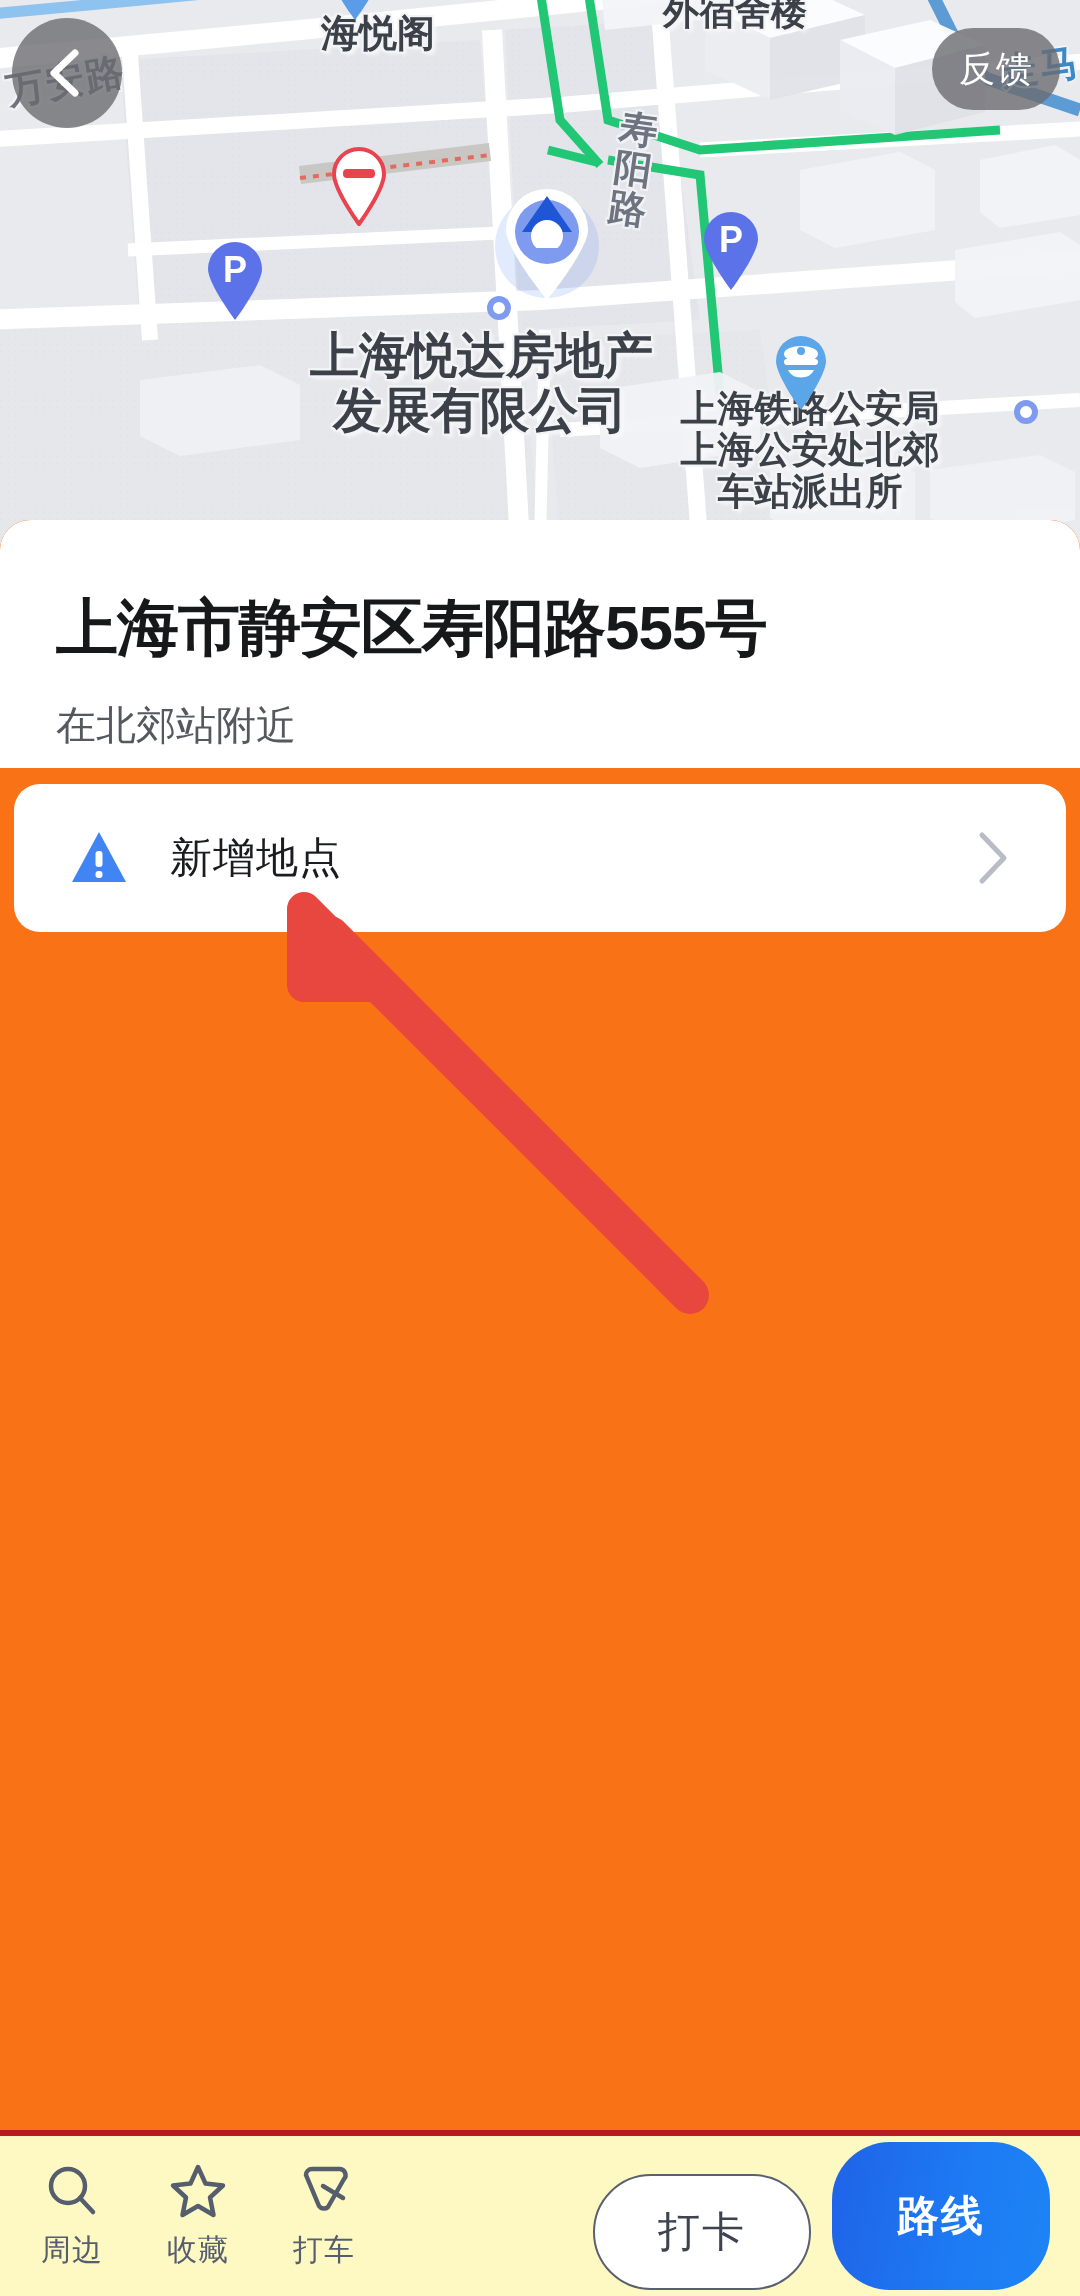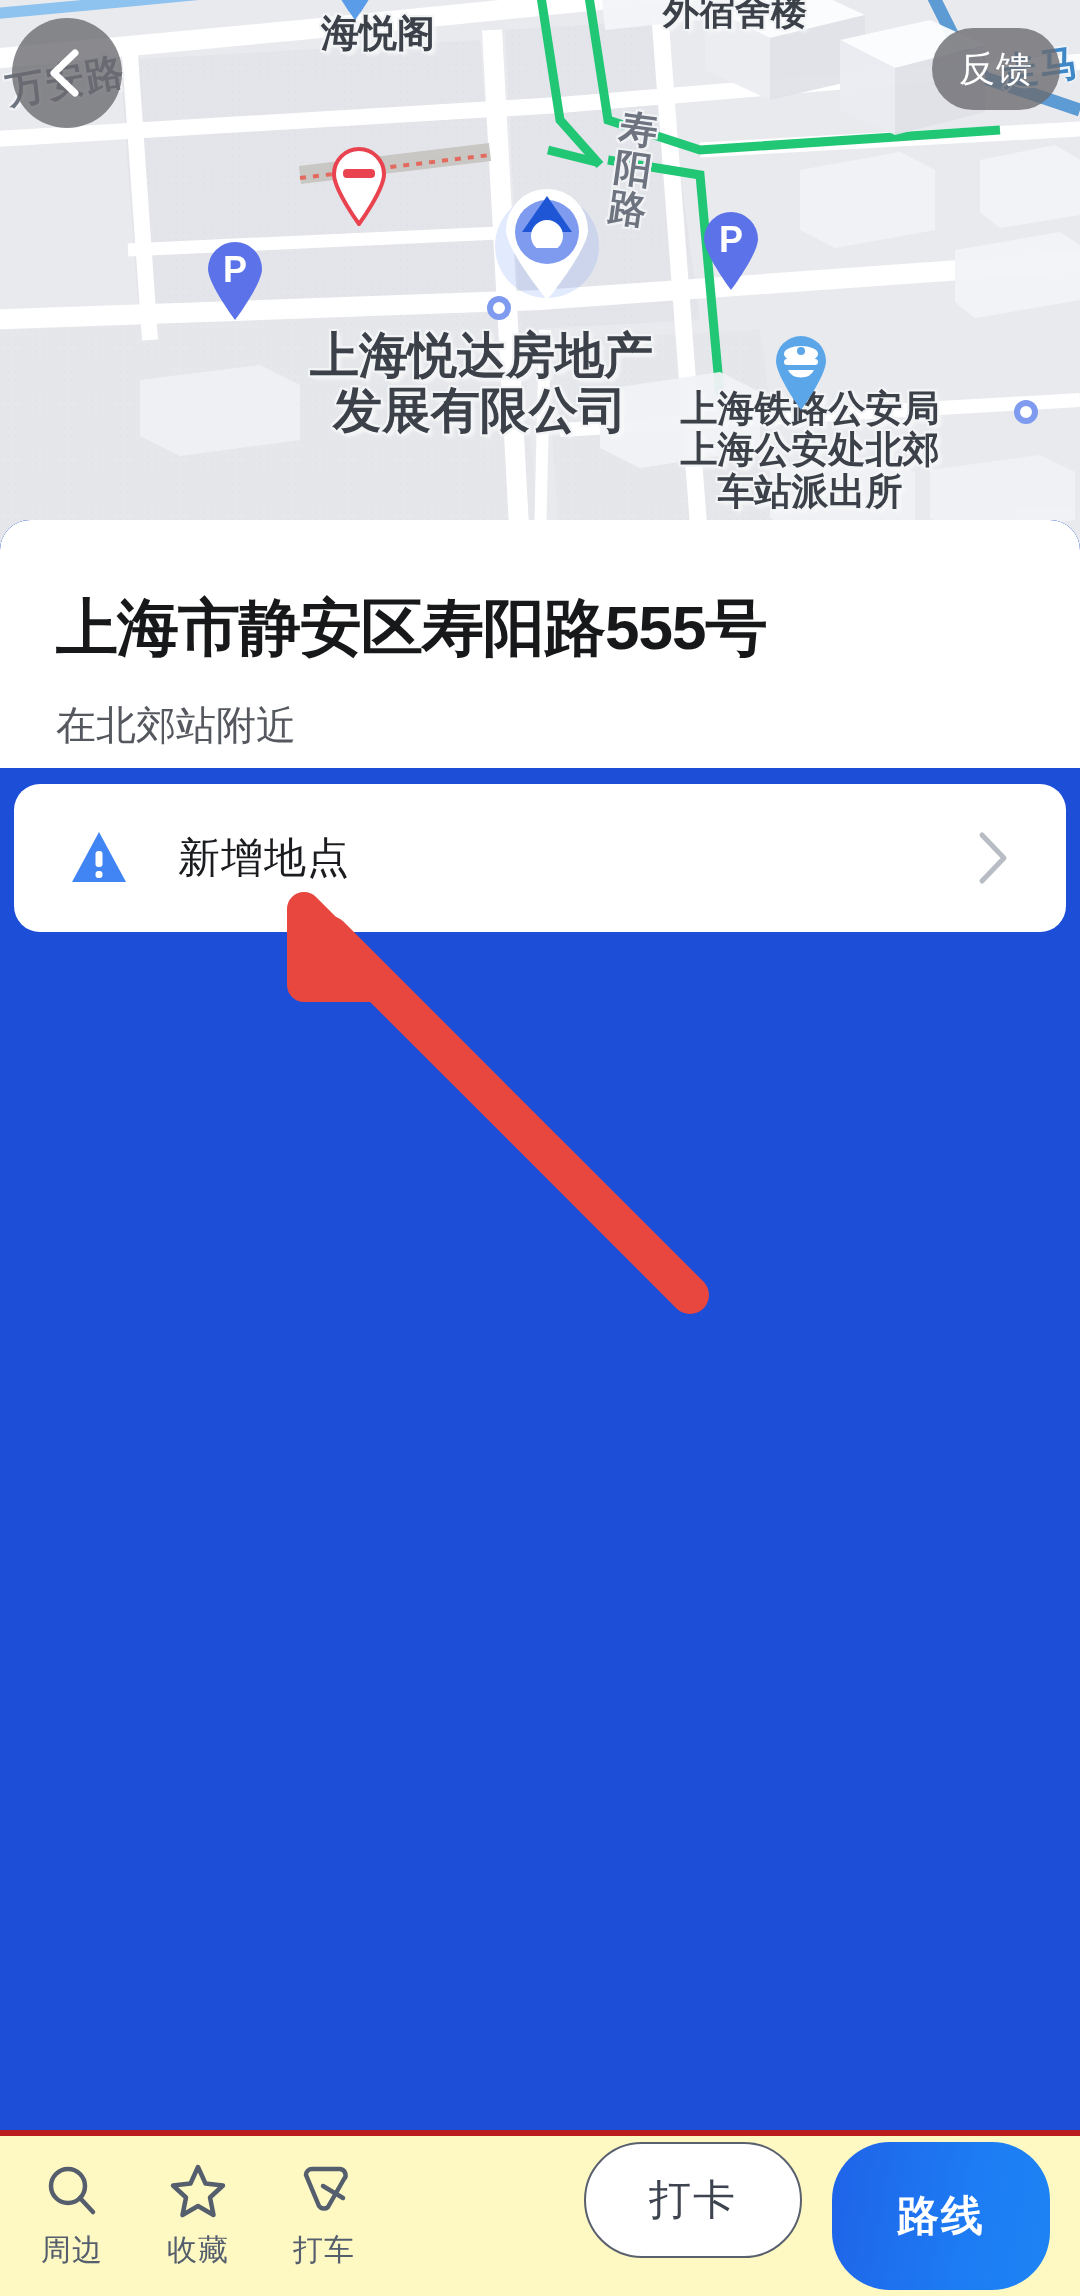--- a/index.html
+++ b/index.html
@@ -53,40 +53,40 @@
     min-width:128px; height:82px; padding:0 18px; border-radius:42px;
     background:rgba(108,108,112,.80);
     display:flex; align-items:center; justify-content:center;
     color:#ffffff; font-size:36px; font-weight:normal; letter-spacing:1px;
     cursor:pointer;
   }
 
   
   #sheet{
     position:absolute; left:0; top:520px; width:1080px; height:1776px;
-    background:#1d4ed8; border-radius:30px 30px 0 0; overflow:hidden;
+    background:#f97316; border-radius:30px 30px 0 0; overflow:hidden;
   }
   #header-card{
     position:absolute; left:0; top:0; width:1080px; height:248px;
     background:#ffffff; border-radius:30px 30px 0 0;
   }
   #poi-title{
     position:absolute; left:56px; top:66px;
     font-size:62px; font-weight:bold; color:#17181a; letter-spacing:-1px;
     white-space:nowrap;
   }
   #poi-subtitle{
     position:absolute; left:56px; top:178px;
     font-size:40px; color:#55585e; white-space:nowrap;
   }
 
   #add-place-card{
     position:absolute; left:14px; top:264px; width:1052px; height:148px;
     background:#ffffff; border-radius:26px;
-    display:flex; align-items:center; cursor:pointer;gap:8px;
+    display:flex; align-items:center; cursor:pointer;
   }
   #warn-icon{ margin-left:56px; width:58px; height:58px; flex:0 0 auto; }
   #warn-icon svg{ display:block; width:100%; height:100%; }
   #add-place-label{
     margin-left:42px; font-size:42px; color:#1a1c1f; letter-spacing:1px;
   }
   #add-place-chevron{
     margin-left:auto; margin-right:56px; width:34px; height:56px;
   }
   #add-place-chevron svg{ display:block; width:100%; height:100%; }
@@ -108,21 +108,21 @@
     align-items:center; justify-content:center; cursor:pointer;
     margin-left:18px;
   }
   .tool-item .ticon{ width:58px; height:58px; }
   .tool-item .ticon svg{ display:block; width:100%; height:100%; }
   .tool-item .tlabel{
     margin-top:10px; font-size:30px; color:#555e6d; letter-spacing:1px;
     white-space:nowrap;
   }
   #action-buttons{
-    margin-left:auto; margin-right:30px; display:flex; align-items:flex-start; gap:30px;
+    margin-left:auto; margin-right:30px; display:flex; align-items:flex-end; gap:21px;
   }
   #checkin-btn{
     width:218px; height:116px; border-radius:58px;
     border:2px solid #5a616e; background:#ffffff;
     display:flex; align-items:center; justify-content:center;
     font-size:42px; color:#3d4450; letter-spacing:2px; cursor:pointer;
   }
   #route-btn{
     width:218px; height:148px; border-radius:58px;
     background:linear-gradient(100deg,#1f63e8 0%,#1d7bf3 60%,#1d84f5 100%);

